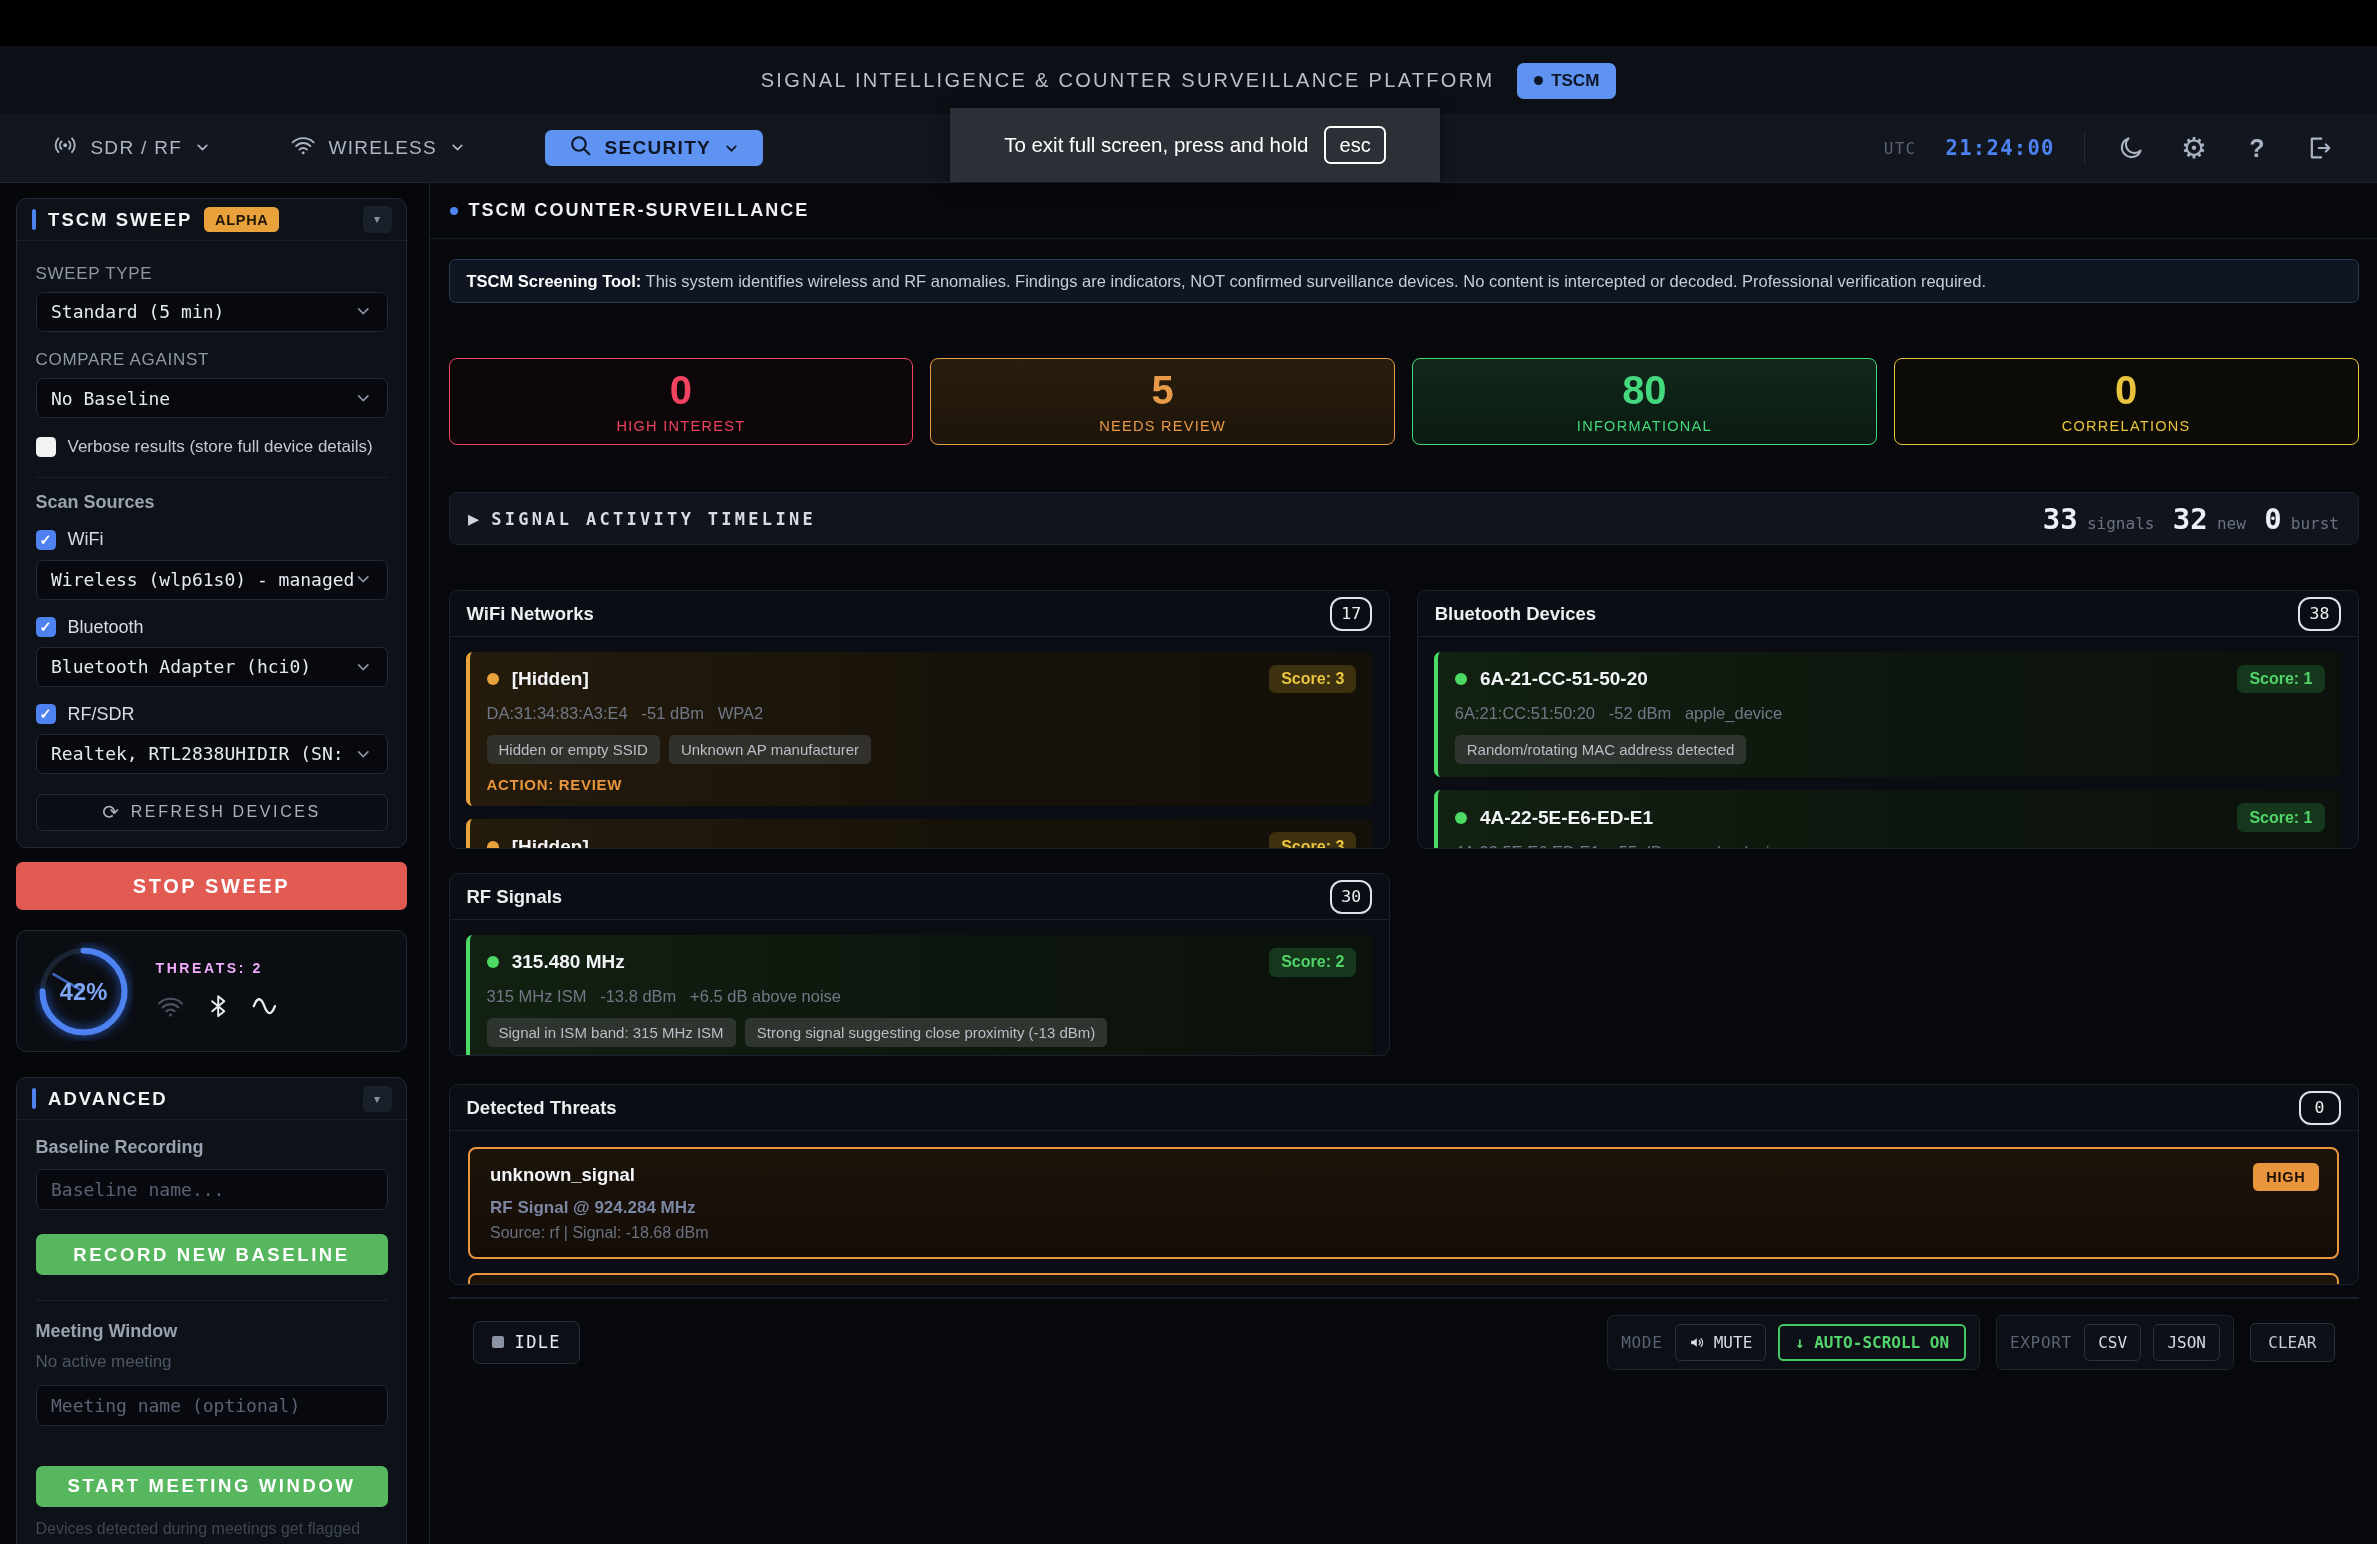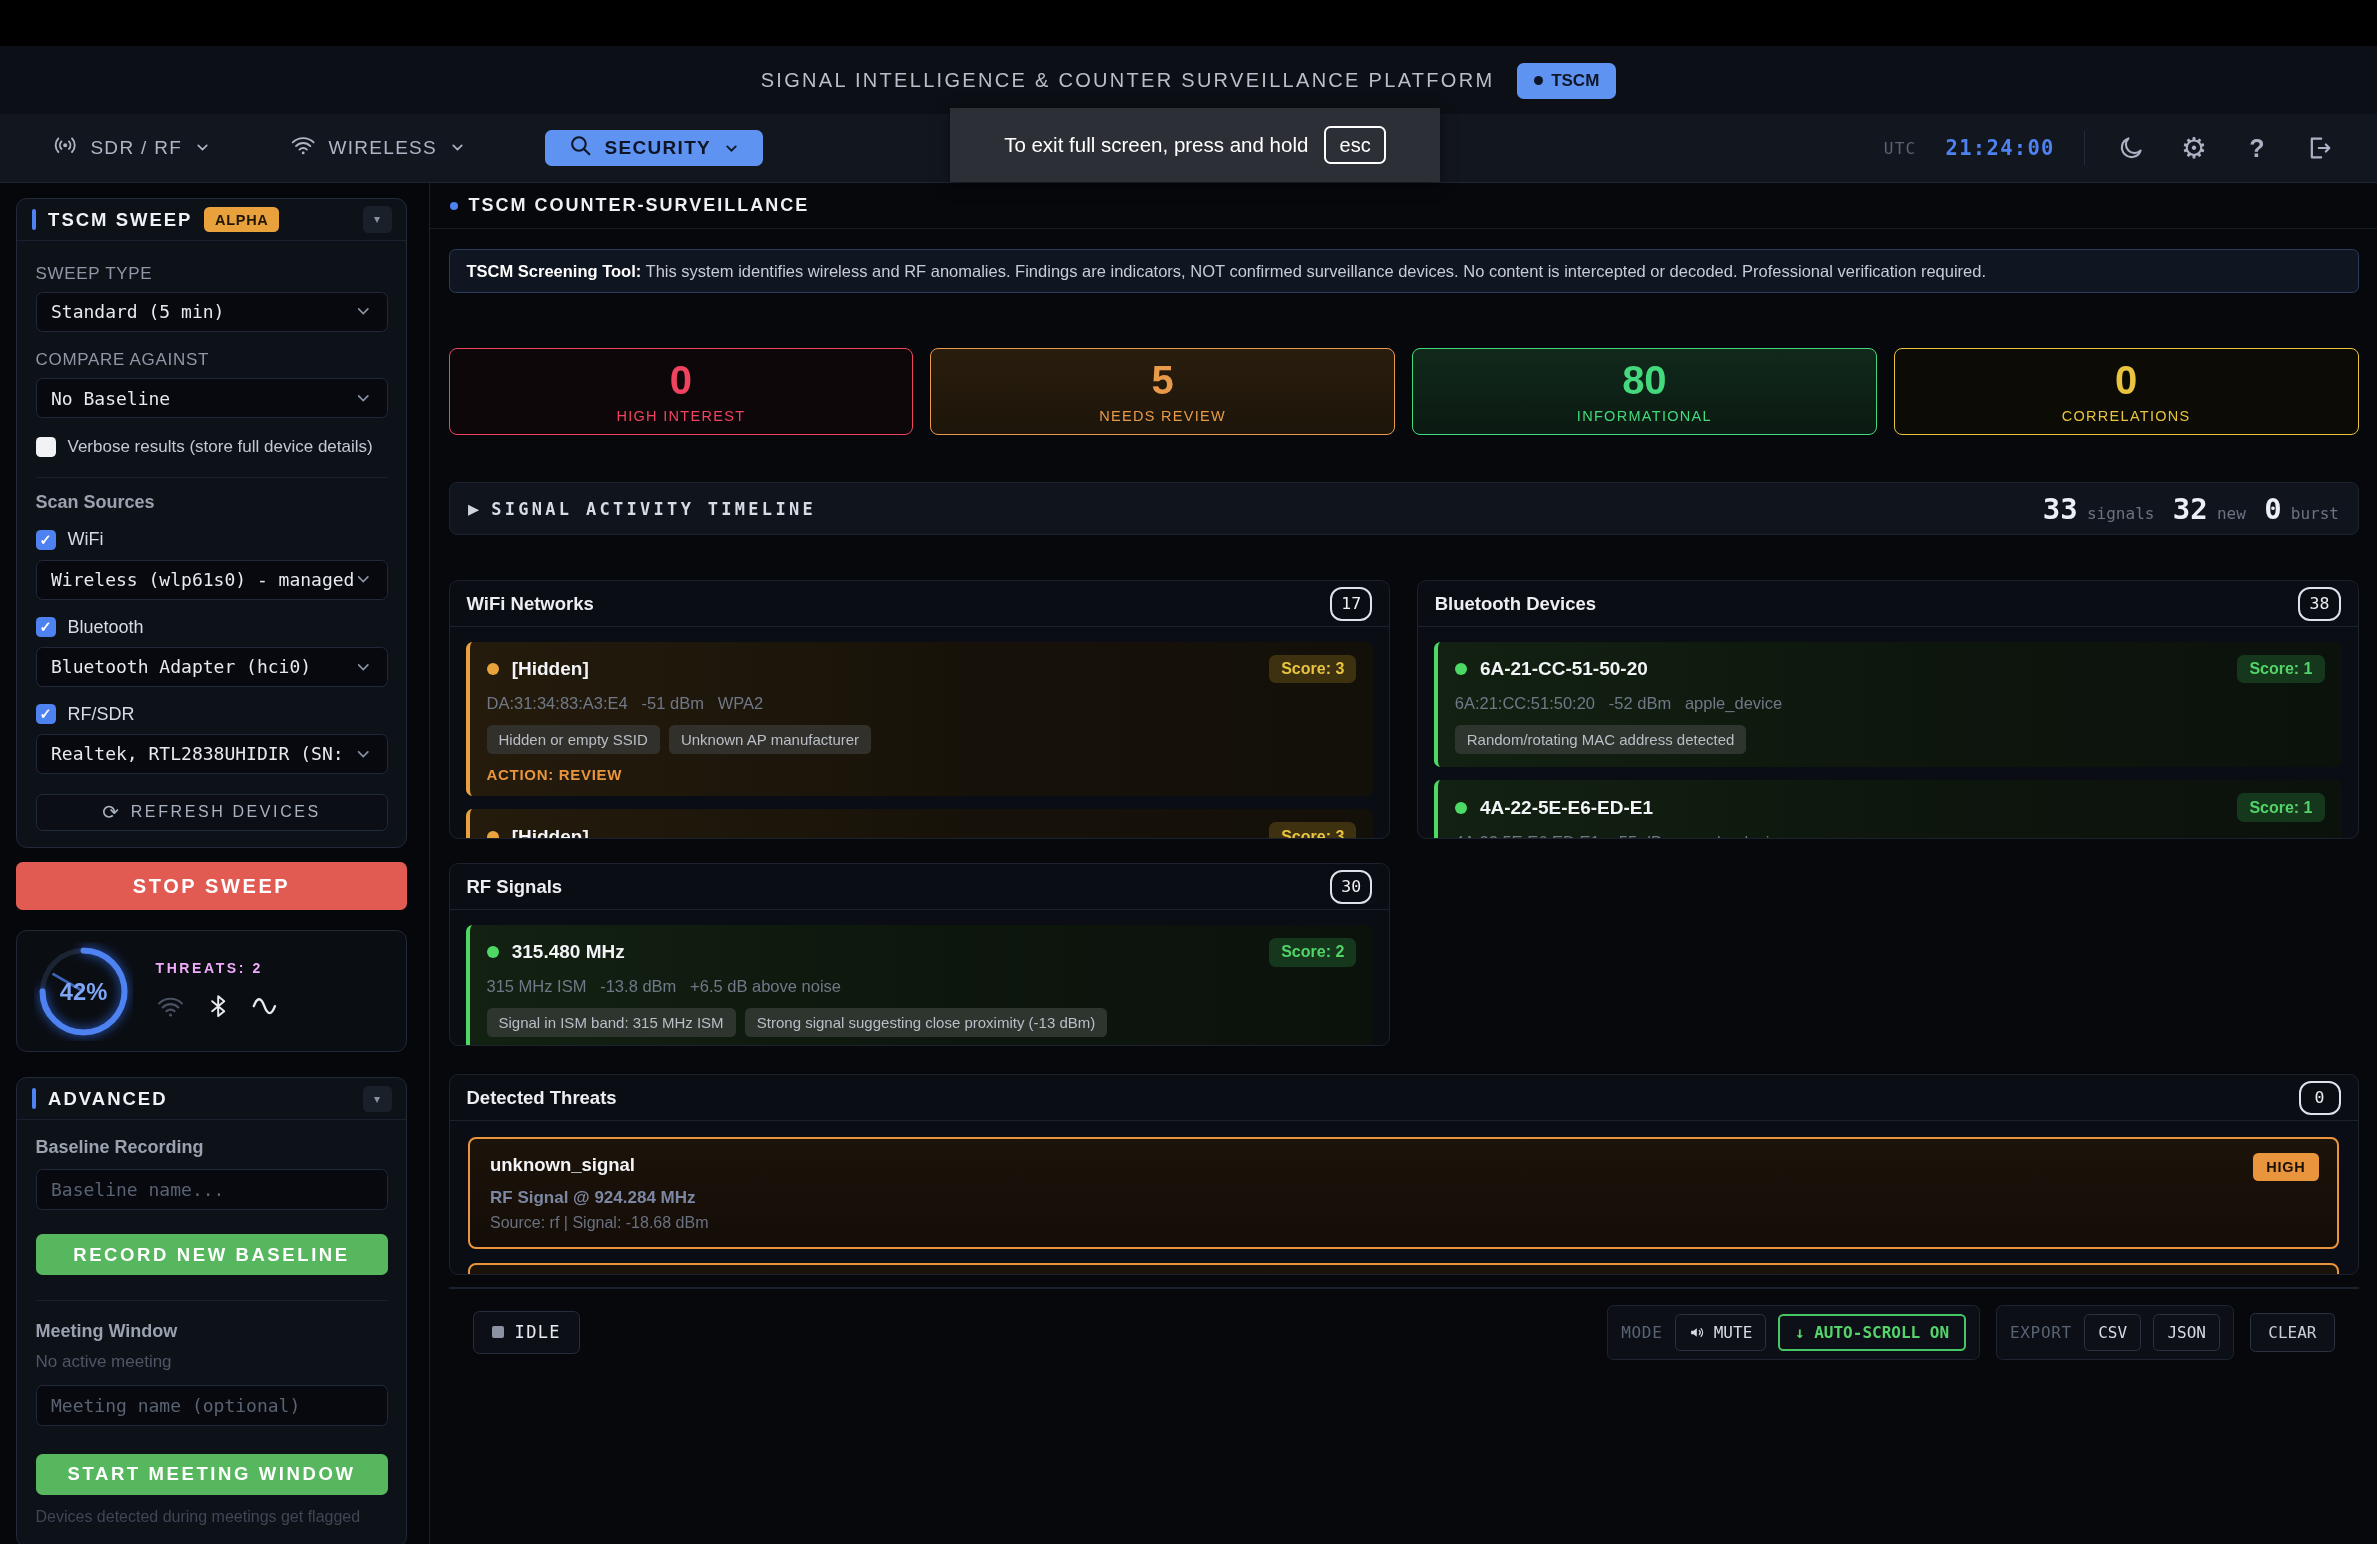--- a/index.html
+++ b/index.html
@@ -87,21 +87,21 @@
   .inp { margin-top:10.6px; height:41px; width:100%; background:#07090e; border:1.3px solid #20283a;
     border-radius:6.6px; color:#e6e9f0; font-family:"DejaVu Sans Mono", monospace; font-size:18px;
     padding:0 14.5px; }
   .inp::placeholder { color:#5a6374; }
   .dim-note { color:#4e5565; font-size:17px; margin-top:9.2px; }
   .dimmer-note { color:#3f4654; font-size:16px; margin-top:13.2px; }
 
   
   .main { position:absolute; left:429px; top:183px; width:1948px; height:1361px;
     border-left:1.3px solid #1b222e; background:#06080c; }
-  .main-head { height:46px; display:flex; align-items:center; gap:10.6px; padding:0 20px;
+  .main-head { height:56px; display:flex; align-items:center; gap:10.6px; padding:0 20px;
     border-bottom:1.3px solid #161c26; }
   .blue-dot { width:8px; height:8px; border-radius:50%; background:#4d82f0; }
   .main-title { font-size:18px; font-weight:bold; letter-spacing:2px; color:#eef0f4; }
   .content { padding:20px 18.5px 0 18.5px; }
   .banner { height:44px; background:#0f1521; border:1.3px solid #2c3c5e; border-radius:6.6px;
     display:flex; align-items:center; padding:0 17px; font-size:16.5px; color:#c6ccd8; white-space:pre; }
   .banner b { color:#fff; }
   .stats { display:flex; gap:17px; margin-top:55px; }
   .stat-card { flex:1; height:87px; border-radius:8px; border:1.3px solid; display:flex;
     flex-direction:column; align-items:center; justify-content:center; }
@@ -348,21 +348,21 @@
       <span class="collapse-btn">▾</span>
     </div>
     <div class="panel-body" style="padding:17px 18.5px 20px">
       <div class="sect-label" style="margin-top:0">Baseline Recording</div>
       <input class="inp" placeholder="Baseline name..." style="">
       <button class="green-btn" style="margin-top:24px">RECORD NEW BASELINE</button>
       <div class="side-div" style="margin-top:25px"></div>
       <div class="sect-label" style="margin-top:20px">Meeting Window</div>
       <div class="dim-note">No active meeting</div>
       <input class="inp" style="margin-top: 13.2px;" placeholder="Meeting name (optional)">
-      <button class="green-btn" style="margin-top:28px">START MEETING WINDOW</button>
+      <button class="green-btn" style="margin-top:40px">START MEETING WINDOW</button>
       <div class="dimmer-note">Devices detected during meetings get flagged</div>
     </div>
   </div>
 
   
 </div>
 
 <div class="main">
   <div class="main-head">
     <span class="blue-dot"></span>

